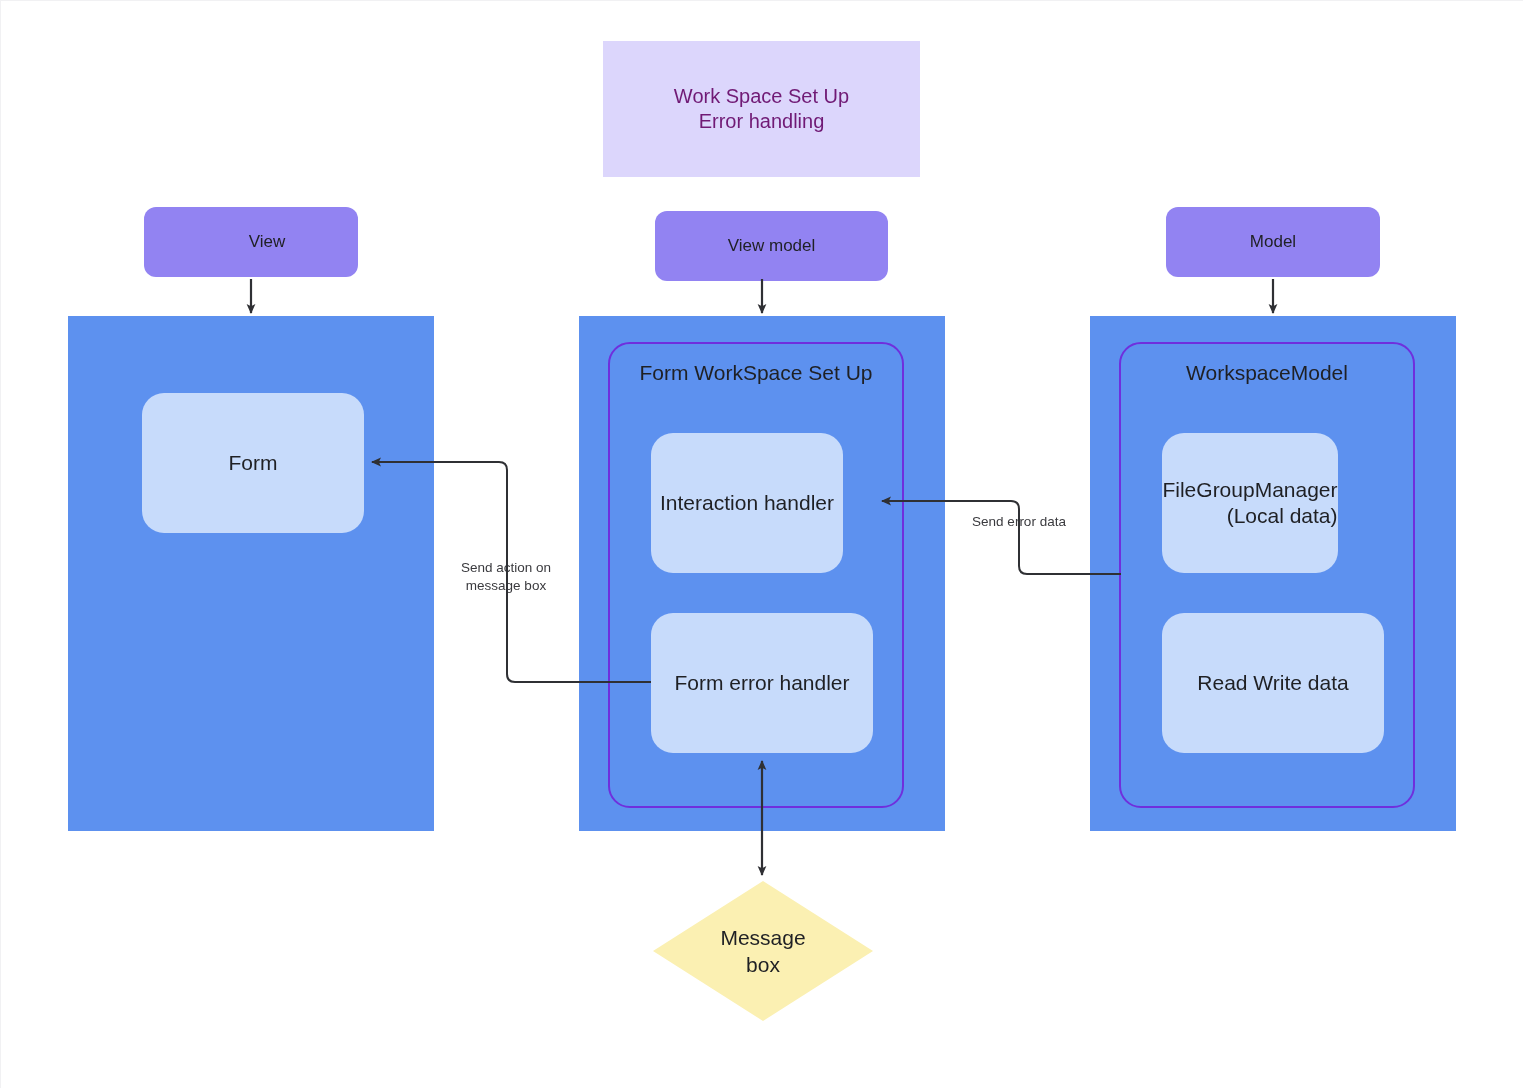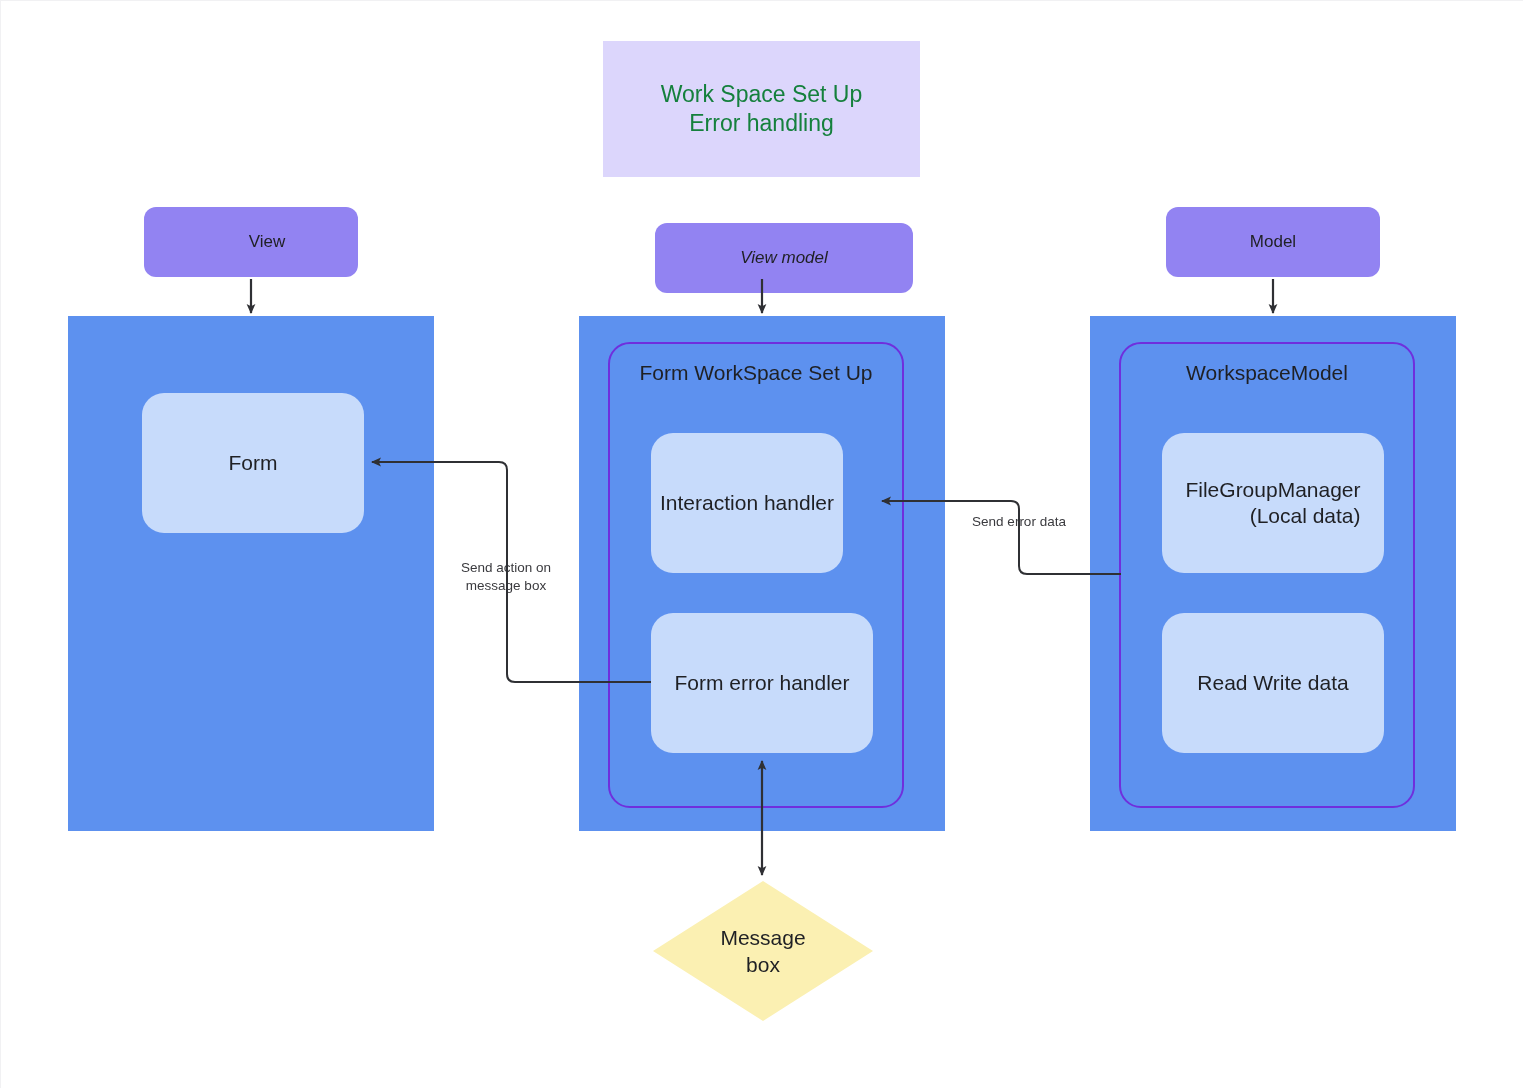--- a/index.html
+++ b/index.html
@@ -30,22 +30,22 @@
     align-items: center;
     justify-content: center;
     text-align: center;
     line-height: 1.25;
     white-space: pre-line;
   }
 
   
   .title-banner {
     background: #dcd6fc;
-    font-size: 23px;
-    color: #15803d;
+    font-size: 20px;
+    color: #701a75;
   }
 
   
   .layer-chip {
     background: #9283f2;
     border-radius: 12px;
     font-size: 17px;
     color: #1f2024;
   }
 
@@ -125,37 +125,37 @@
 
   <div class="node title-banner" style="left:602px; top:40px; width:317px; height:136px;">Work Space Set Up
 Error handling</div>
 
   <div class="node layer-chip" style="left:143px; top:206px; width:214px; height:70px;padding-left:32px;">View</div>
 
   <div class="node column-box" style="left:67px; top:315px; width:366px; height:515px;"></div>
 
   <div class="node card" style="left:141px; top:392px; width:222px; height:140px;">Form</div>
 
-  <div class="node layer-chip" style="left:654px; top:222px; width:258px; height:70px;font-style:italic;">View model</div>
+  <div class="node layer-chip" style="left:654px; top:210px; width:233px; height:70px;">View model</div>
 
   <div class="node column-box" style="left:578px; top:315px; width:366px; height:515px;"></div>
 
   <div class="node group-box" style="left:607px; top:341px; width:296px; height:466px;">Form WorkSpace Set Up</div>
 
   <div class="node card" style="left:650px; top:432px; width:192px; height:140px;">Interaction handler</div>
 
   <div class="node layer-chip" style="left:1165px; top:206px; width:214px; height:70px;">Model</div>
 
   <div class="node card" style="left:650px; top:612px; width:222px; height:140px;">Form error handler</div>
 
   <div class="node column-box" style="left:1089px; top:315px; width:366px; height:515px;"></div>
 
   <div class="node group-box" style="left:1118px; top:341px; width:296px; height:466px;">WorkspaceModel</div>
 
-  <div class="node card" style="left:1161px; top:432px; width:222px; height:140px;">FileGroupManager
+  <div class="node card" style="left:1161px; top:432px; width:176px; height:140px;">FileGroupManager
 (Local data)</div>
 
   <div class="node card" style="left:1161px; top:612px; width:222px; height:140px;">Read Write data</div>
 
   <div class="diamond-wrap" style="left:652px; top:880px; width:220px; height:140px;">
     <div class="diamond-shape"></div>
     <div class="diamond-label">Message
 box</div>
   </div>
 

